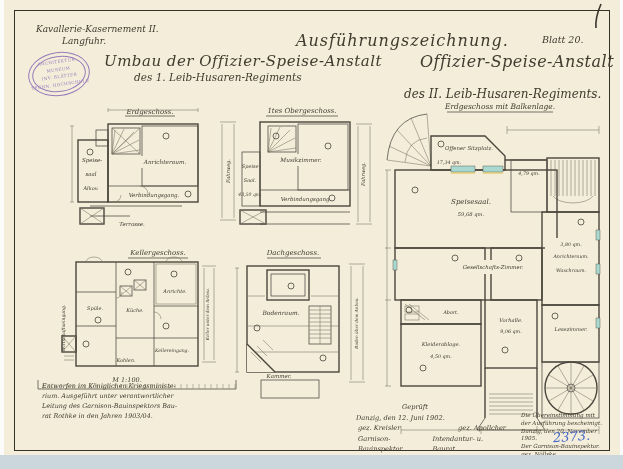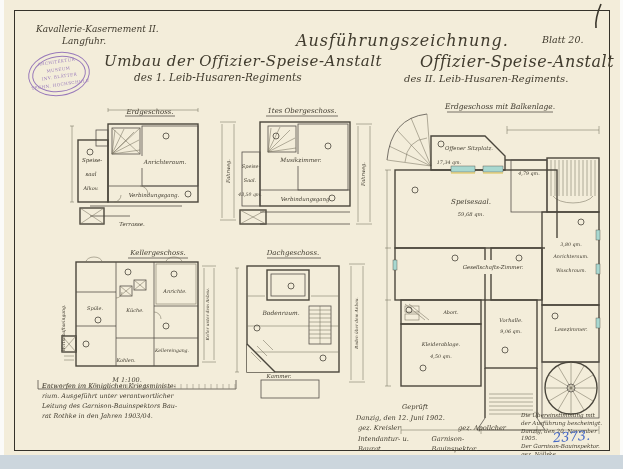--- a/index.html
+++ b/index.html
@@ -11,21 +11,21 @@
   .abs{position:absolute;color:#403b2e;}
   .hw{font-style:italic;color:#403b2e;}
   .ul{text-underline-offset:3px;text-decoration-thickness:0.8px;}
   .site{left:36px;top:23px;font-size:9px;line-height:1.35;}
   .site .l2{margin-left:26px;}
   .maintitle{left:296px;top:31px;font-size:16px;letter-spacing:1px;}
   .blatt{left:542px;top:34px;font-size:9.5px;}
   .ltitle{left:104px;top:52px;font-size:15px;letter-spacing:.5px;}
   .lsub{left:134px;top:71px;font-size:10.5px;}
   .rtitle{left:420px;top:52px;font-size:16px;letter-spacing:.5px;}
-  .rsub{left:404px;top:73px;font-size:10px;}
+  .rsub{left:404px;top:87px;font-size:12px;}
   .stamp{left:28px;top:52px;width:62px;height:44px;border:1.4px solid #8a67b5;border-radius:50%;
          transform:rotate(-8deg);color:#8a67b5;font-size:4.2px;letter-spacing:.4px;text-align:center;
          line-height:1.8;padding-top:5px;box-sizing:border-box;opacity:.85;font-style:normal;}
   .stamp .in{position:absolute;left:3px;top:3px;right:3px;bottom:3px;border:.8px solid #8a67b5;border-radius:50%;}
   .notes{left:42px;top:382px;font-size:6.4px;line-height:1.55;width:175px;}
   .approval{left:356px;top:402px;width:152px;font-size:6.6px;line-height:1.6;}
   .ap-l1{margin-left:46px;}
   .ap-row{display:flex;justify-content:space-between;padding:0 2px;font-style:italic;}
   .cert{left:521px;top:412px;width:88px;font-size:5.6px;line-height:1.4;}
   .registry{left:553px;top:429px;font-size:13px;color:#4568c6;transform:rotate(-4deg);font-style:italic;}
@@ -276,22 +276,22 @@
   </div>
 
   <div class="abs hw approval">
     <div class="ap-l1">Geprüft</div>
     <div>Danzig, den 12. Juni 1902.</div>
     <div class="ap-row">
       <span>gez. Kreisler</span>
       <span>gez. Apollcher</span>
     </div>
     <div class="ap-row">
+      <span>Garnison-Bauinspektor.</span>
       <span>Intendantur- u. Baurat.</span>
-      <span>Garnison-Bauinspektor.</span>
     </div>
   </div>
 
   <div class="abs hw cert">
     <div>Die Übereinstimmung mit</div>
     <div>der Ausführung bescheinigt.</div>
     <div>Danzig, den 20. November 1905.</div>
     <div>Der Garnison-Bauinspektor.</div>
     <div>gez. Nöllske.</div>
   </div>

